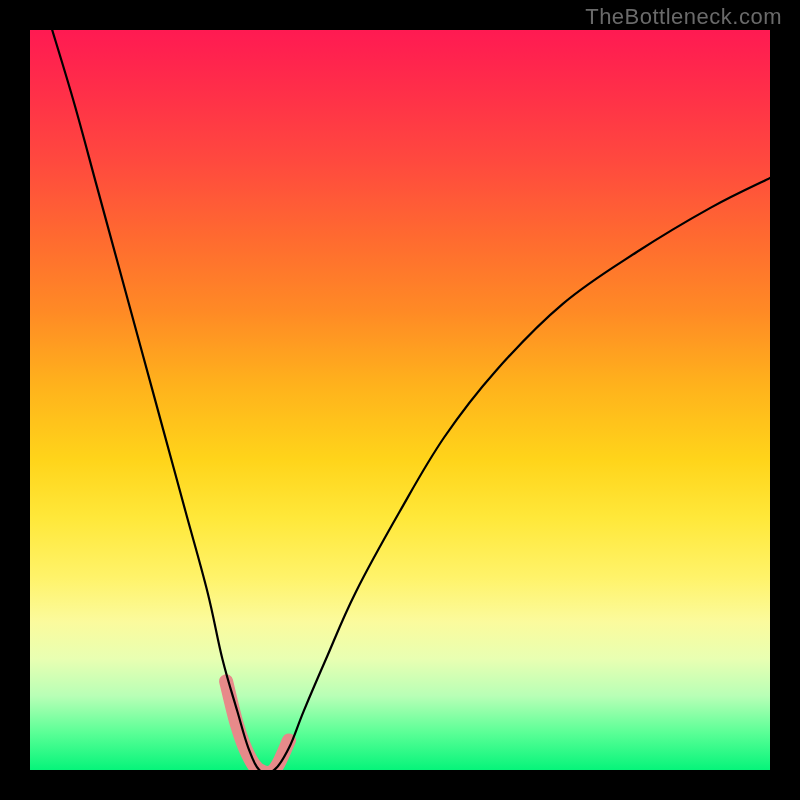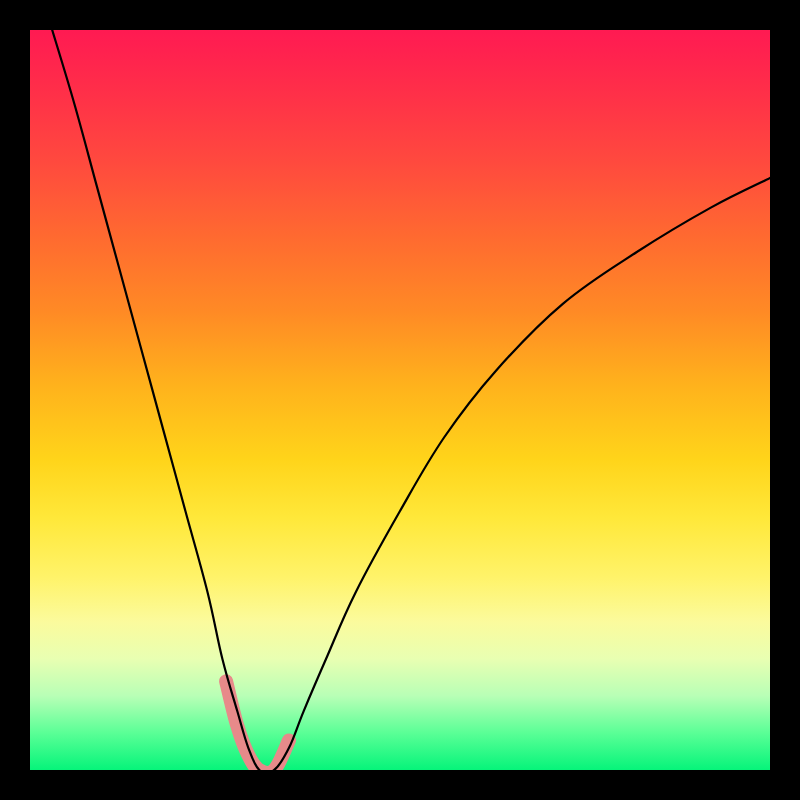--- a/index.html
+++ b/index.html
@@ -60,20 +60,21 @@
     position: absolute;
     inset: 0;
     width: 100%;
     height: 100%;
   }
 </style>
 </head>
 <body>
 
 <div class="frame">
+  <div class="watermark">TheBottleneck.com</div>
 
   <div class="plot">
     <div class="gradient"></div>
     <svg class="curves" viewBox="0 0 740 740" preserveAspectRatio="none">
       <path id="highlight-path" fill="none" stroke="#e78a8a" stroke-width="14" stroke-linecap="round" stroke-linejoin="round" d="M 196.10 651.20 C 198.10 659.19, 203.20 682.28, 207.20 695.60 C 211.20 708.92, 214.30 717.21, 218.30 725.20 C 222.30 733.19, 224.74 737.34, 229.40 740.00 C 234.06 742.66, 238.87 745.33, 244.20 740.00 C 249.53 734.67, 256.34 715.73, 259.00 710.40"></path>
       <path id="curve-path" fill="none" stroke="#000" stroke-width="2.2" stroke-linecap="round" stroke-linejoin="round" d="M 22.20 0.00 C 26.20 13.32, 36.41 46.03, 44.40 74.00 C 52.39 101.97, 58.61 126.10, 66.60 155.40 C 74.59 184.70, 80.81 207.50, 88.80 236.80 C 96.79 266.10, 103.01 288.90, 111.00 318.20 C 118.99 347.50, 125.21 370.30, 133.20 399.60 C 141.19 428.90, 147.41 451.70, 155.40 481.00 C 163.39 510.30, 170.94 535.76, 177.60 562.40 C 184.26 589.04, 187.07 607.69, 192.40 629.00 C 197.73 650.31, 202.54 664.82, 207.20 680.80 C 211.86 696.78, 214.30 707.14, 218.30 717.80 C 222.30 728.46, 224.74 736.00, 229.40 740.00 C 234.06 744.00, 238.87 744.00, 244.20 740.00 C 249.53 736.00, 253.67 728.46, 259.00 717.80 C 264.33 707.14, 267.14 696.78, 273.80 680.80 C 280.46 664.82, 286.68 650.31, 296.00 629.00 C 305.32 607.69, 312.28 589.04, 325.60 562.40 C 338.92 535.76, 354.02 508.97, 370.00 481.00 C 385.98 453.03, 397.08 432.31, 414.40 407.00 C 431.72 381.69, 444.89 364.38, 466.20 340.40 C 487.51 316.42, 507.49 295.11, 532.80 273.80 C 558.11 252.49, 580.16 239.32, 606.80 222.00 C 633.44 204.68, 656.82 190.92, 680.80 177.60 C 704.78 164.28, 729.34 153.33, 740.00 148.00"></path>
     </svg>
   </div>
 </div>
 

